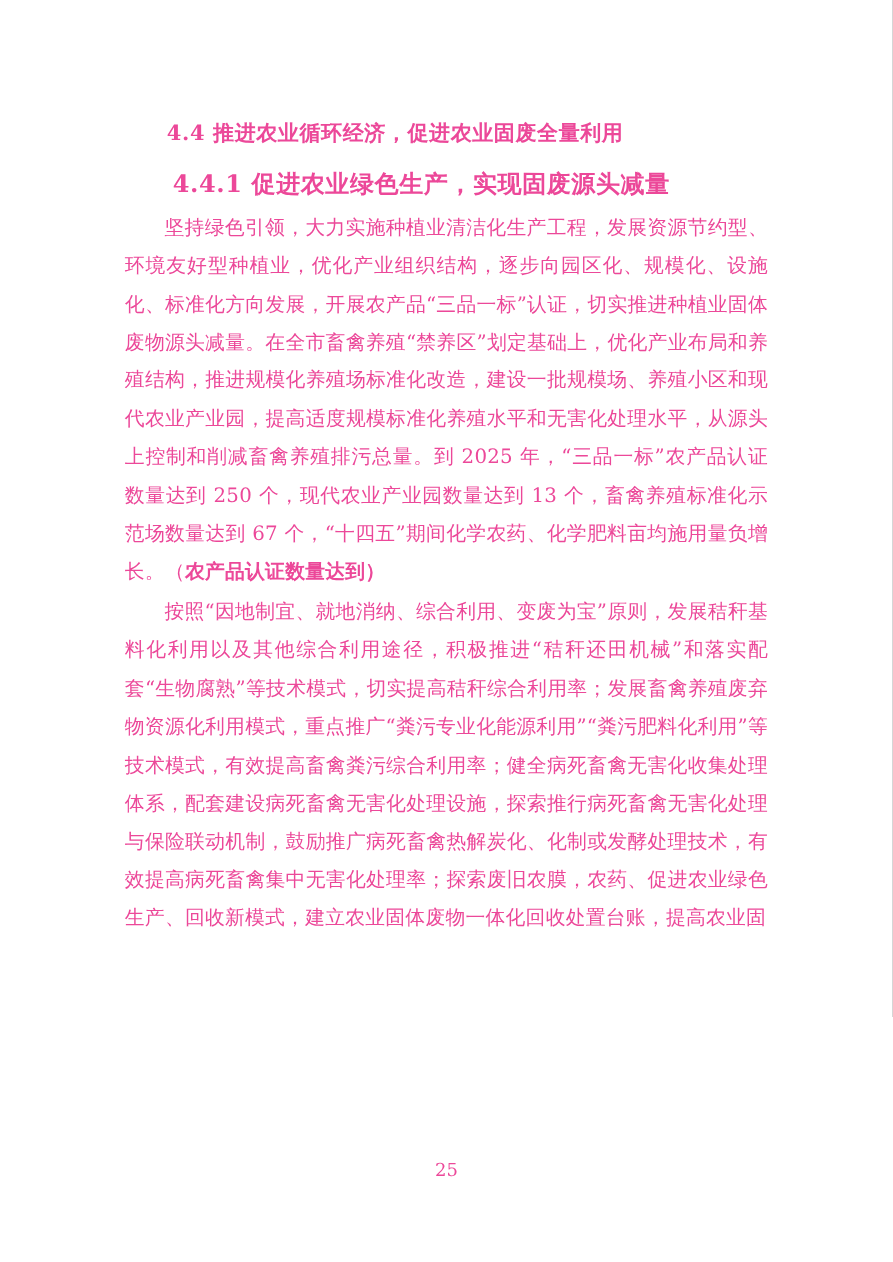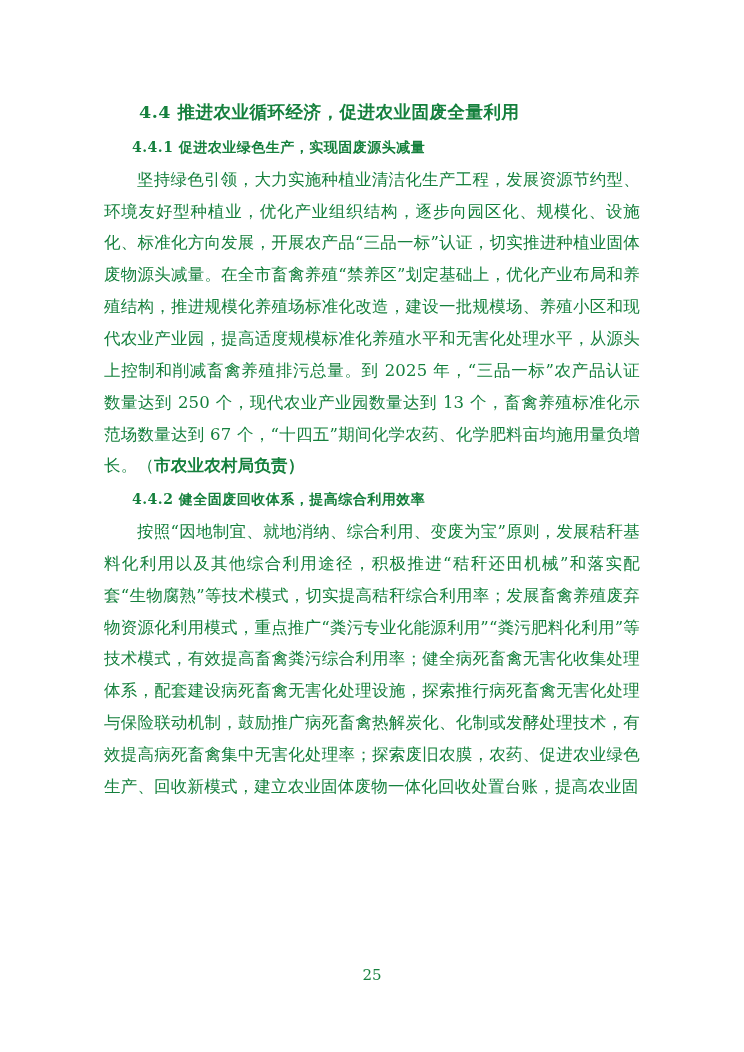--- a/index.html
+++ b/index.html
@@ -8,39 +8,39 @@
     background: #8a8a8a;
   }
   .page {
     width: 744px;
     height: 1052px;
     background: #ffffff;
     margin: 0 auto;
     position: relative;
     box-sizing: border-box;
     font-family: "DejaVu Serif", "Liberation Serif", serif;
-    color: #15803d;
+    color: #ec4899;
     overflow: hidden;
   }
   .content {
     position: absolute;
     left: 104px;
     top: 98px;
     width: 536px;
   }
   h2.heading-2 {
     font-size: 17.5px;
     font-weight: bold;
     margin: 0 0 10px 0;
     text-indent: 2em;
     line-height: 1.6;
     letter-spacing: 0.5px;
   }
   h3.heading-3 {
-    font-size: 14px;
+    font-size: 20px;
     font-weight: bold;
     margin: 6px 0 4px 0;
     text-indent: 2em;
     line-height: 1.7;
     letter-spacing: 0.5px;
   }
   p.body-para {
     font-size: 16.5px;
     line-height: 1.93;
     margin: 0 0 2px 0;
@@ -65,22 +65,21 @@
 </head>
 <body>
 
 <div class="page">
   <div class="content">
 
     <h2 class="heading-2">4.4 推进农业循环经济，促进农业固废全量利用</h2>
 
     <h3 class="heading-3">4.4.1 促进农业绿色生产，实现固废源头减量</h3>
 
-    <p class="body-para"><span>坚持绿色引领，大力实施种植业清洁化生产工程，发展资源节约型、环境友好型种植业，优化产业组织结构，逐步向园区化、规模化、设施化、标准化方向发展，开展农产品“三品一标”认证，切实推进种植业固体废物源头减量。在全市畜禽养殖“禁养区”划定基础上，优化产业布局和养殖结构，推进规模化养殖场标准化改造，建设一批规模场、养殖小区和现代农业产业园，提高适度规模标准化养殖水平和无害化处理水平，从源头上控制和削减畜禽养殖排污总量。到 2025 年，“三品一标”农产品认证数量达到 250 个，现代农业产业园数量达到 13 个，畜禽养殖标准化示范场数量达到 67 个，“十四五”期间化学农药、化学肥料亩均施用量负增长。（</span><span class="strong-inline">市农业农村局负责）</span></p>
+    <p class="body-para"><span>坚持绿色引领，大力实施种植业清洁化生产工程，发展资源节约型、环境友好型种植业，优化产业组织结构，逐步向园区化、规模化、设施化、标准化方向发展，开展农产品“三品一标”认证，切实推进种植业固体废物源头减量。在全市畜禽养殖“禁养区”划定基础上，优化产业布局和养殖结构，推进规模化养殖场标准化改造，建设一批规模场、养殖小区和现代农业产业园，提高适度规模标准化养殖水平和无害化处理水平，从源头上控制和削减畜禽养殖排污总量。到 2025 年，“三品一标”农产品认证数量达到 250 个，现代农业产业园数量达到 13 个，畜禽养殖标准化示范场数量达到 67 个，“十四五”期间化学农药、化学肥料亩均施用量负增长。（</span><span class="strong-inline">农产品认证数量达到）</span></p>
 
-    <h3 class="heading-3">4.4.2 健全固废回收体系，提高综合利用效率</h3>
 
     <p class="body-para">按照“因地制宜、就地消纳、综合利用、变废为宝”原则，发展秸秆基料化利用以及其他综合利用途径，积极推进“秸秆还田机械”和落实配套“生物腐熟”等技术模式，切实提高秸秆综合利用率；发展畜禽养殖废弃物资源化利用模式，重点推广“粪污专业化能源利用”“粪污肥料化利用”等技术模式，有效提高畜禽粪污综合利用率；健全病死畜禽无害化收集处理体系，配套建设病死畜禽无害化处理设施，探索推行病死畜禽无害化处理与保险联动机制，鼓励推广病死畜禽热解炭化、化制或发酵处理技术，有效提高病死畜禽集中无害化处理率；探索废旧农膜，农药、促进农业绿色生产、回收新模式，建立农业固体废物一体化回收处置台账，提高农业固</p>
 
   </div>
 
   <div class="page-number">25</div>
 </div>
 
 </body></html>

